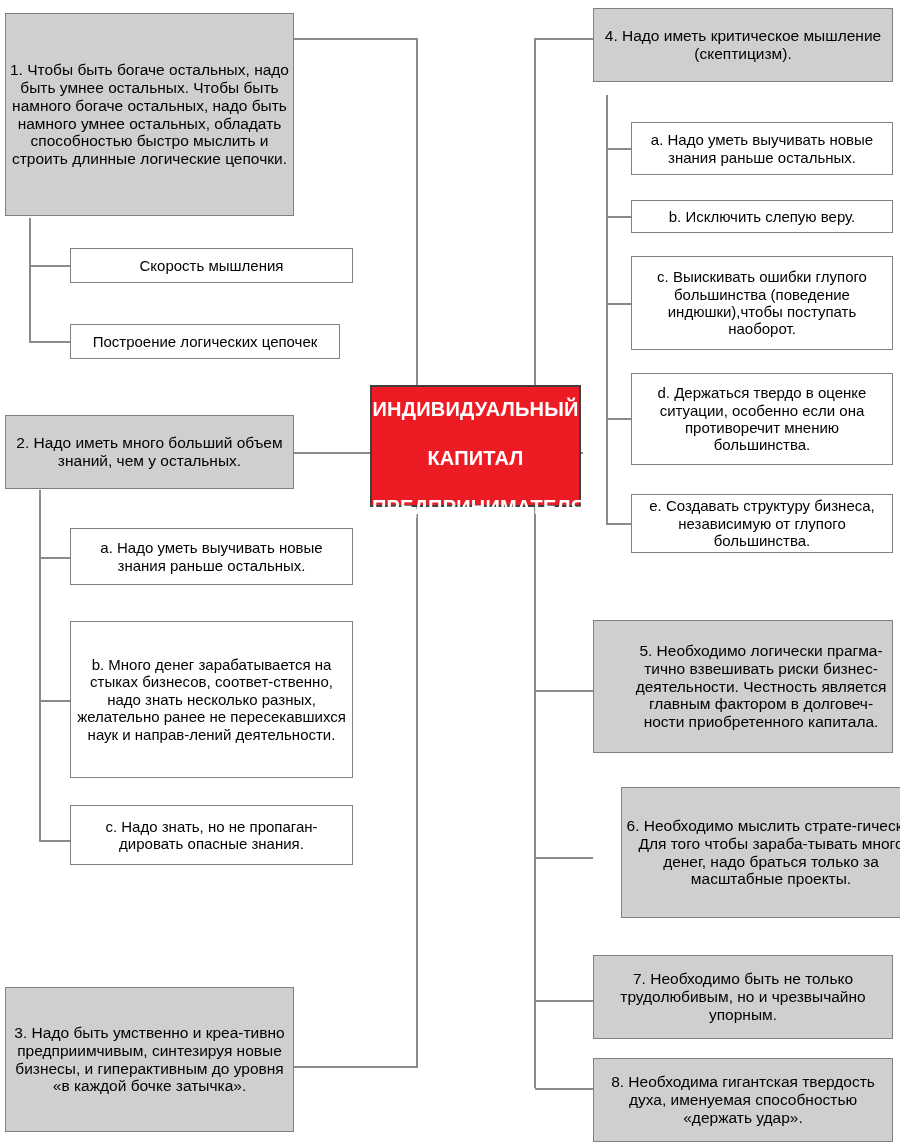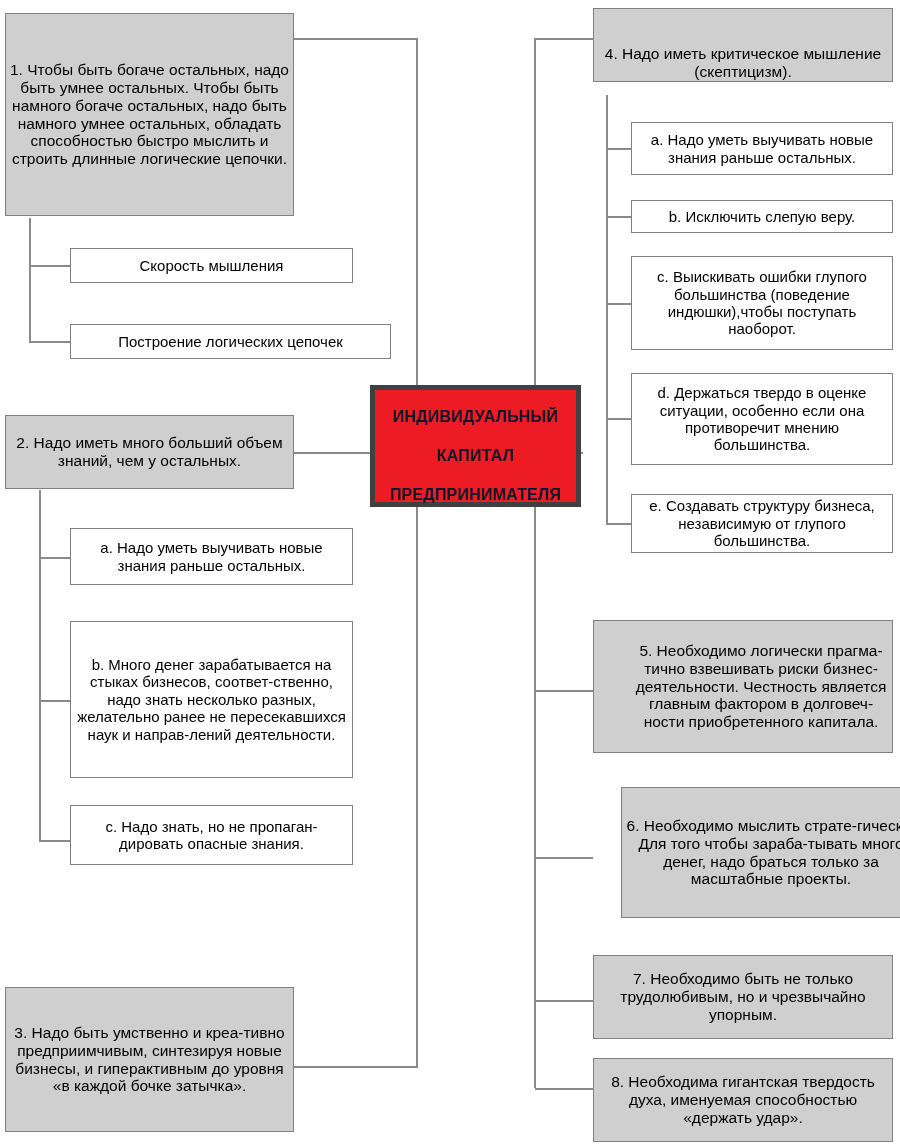--- a/index.html
+++ b/index.html
@@ -36,23 +36,23 @@
   .lvl1 {
     background: #cfcfcf;
     font-size: 15.5px;
   }
   .lvl2 {
     background: #ffffff;
     font-size: 15px;
   }
   .center {
     background: #ed1c24;
-    border: 5px solid #404040;
-    color: #0f172a;
-    font-size: 16px;
+    border: 2px solid #404040;
+    color: #ffffff;
+    font-size: 20px;
     font-weight: bold;
     letter-spacing: 0.2px;
     line-height: 1.22;
     z-index: 4;
   }
   
   .hline {
     position: absolute;
     height: 0;
     border-top: 2px solid #8a8a8a;
@@ -104,21 +104,21 @@
   <div class="hline" style="left:606px; top:523px; width:26px;"></div>
 
   <div class="node lvl1" style="left:5px; top:13px; width:289px; height:203px;">
     <span class="txt">1. Чтобы быть богаче остальных, надо быть умнее остальных. Чтобы быть намного богаче остальных, надо быть намного умнее остальных, обладать способностью быстро мыслить и строить длинные логические цепочки.</span>
   </div>
 
   <div class="node lvl2" style="left:70px; top:248px; width:283px; height:35px;">
     <span class="txt">Скорость мышления</span>
   </div>
 
-  <div class="node lvl2" style="left:70px; top:324px; width:321px; height:35px;">
+  <div class="node lvl2" style="left:70px; top:324px; width:270px; height:35px;">
     <span class="txt">Построение логических цепочек</span>
   </div>
 
   <div class="node lvl1" style="left:5px; top:415px; width:289px; height:74px;">
     <span class="txt">2. Надо иметь много больший объем знаний, чем у остальных.</span>
   </div>
 
   <div class="node lvl2" style="left:70px; top:528px; width:283px; height:57px;">
     <span class="txt">a. Надо уметь выучивать новые знания раньше остальных.</span>
   </div>
@@ -136,21 +136,21 @@
   </div>
 
   <div class="node center" style="left:370px; top:385px; width:211px; height:122px;">
     <span class="txt">
       <span>ИНДИВИДУАЛЬНЫЙ</span><br>
       <span>КАПИТАЛ</span><br>
       <span>ПРЕДПРИНИМАТЕЛЯ</span>
     </span>
   </div>
 
-  <div class="node lvl1" style="left:593px; top:8px; width:300px; height:74px;align-items:flex-end;">
+  <div class="node lvl1" style="left:593px; top:8px; width:300px; height:74px;">
     <span class="txt">4. Надо иметь критическое мышление (скептицизм).</span>
   </div>
 
   <div class="node lvl2" style="left:631px; top:122px; width:262px; height:53px;">
     <span class="txt">a. Надо уметь выучивать новые знания раньше остальных.</span>
   </div>
 
   <div class="node lvl2" style="left:631px; top:200px; width:262px; height:33px;">
     <span class="txt">b. Исключить слепую веру.</span>
   </div>

